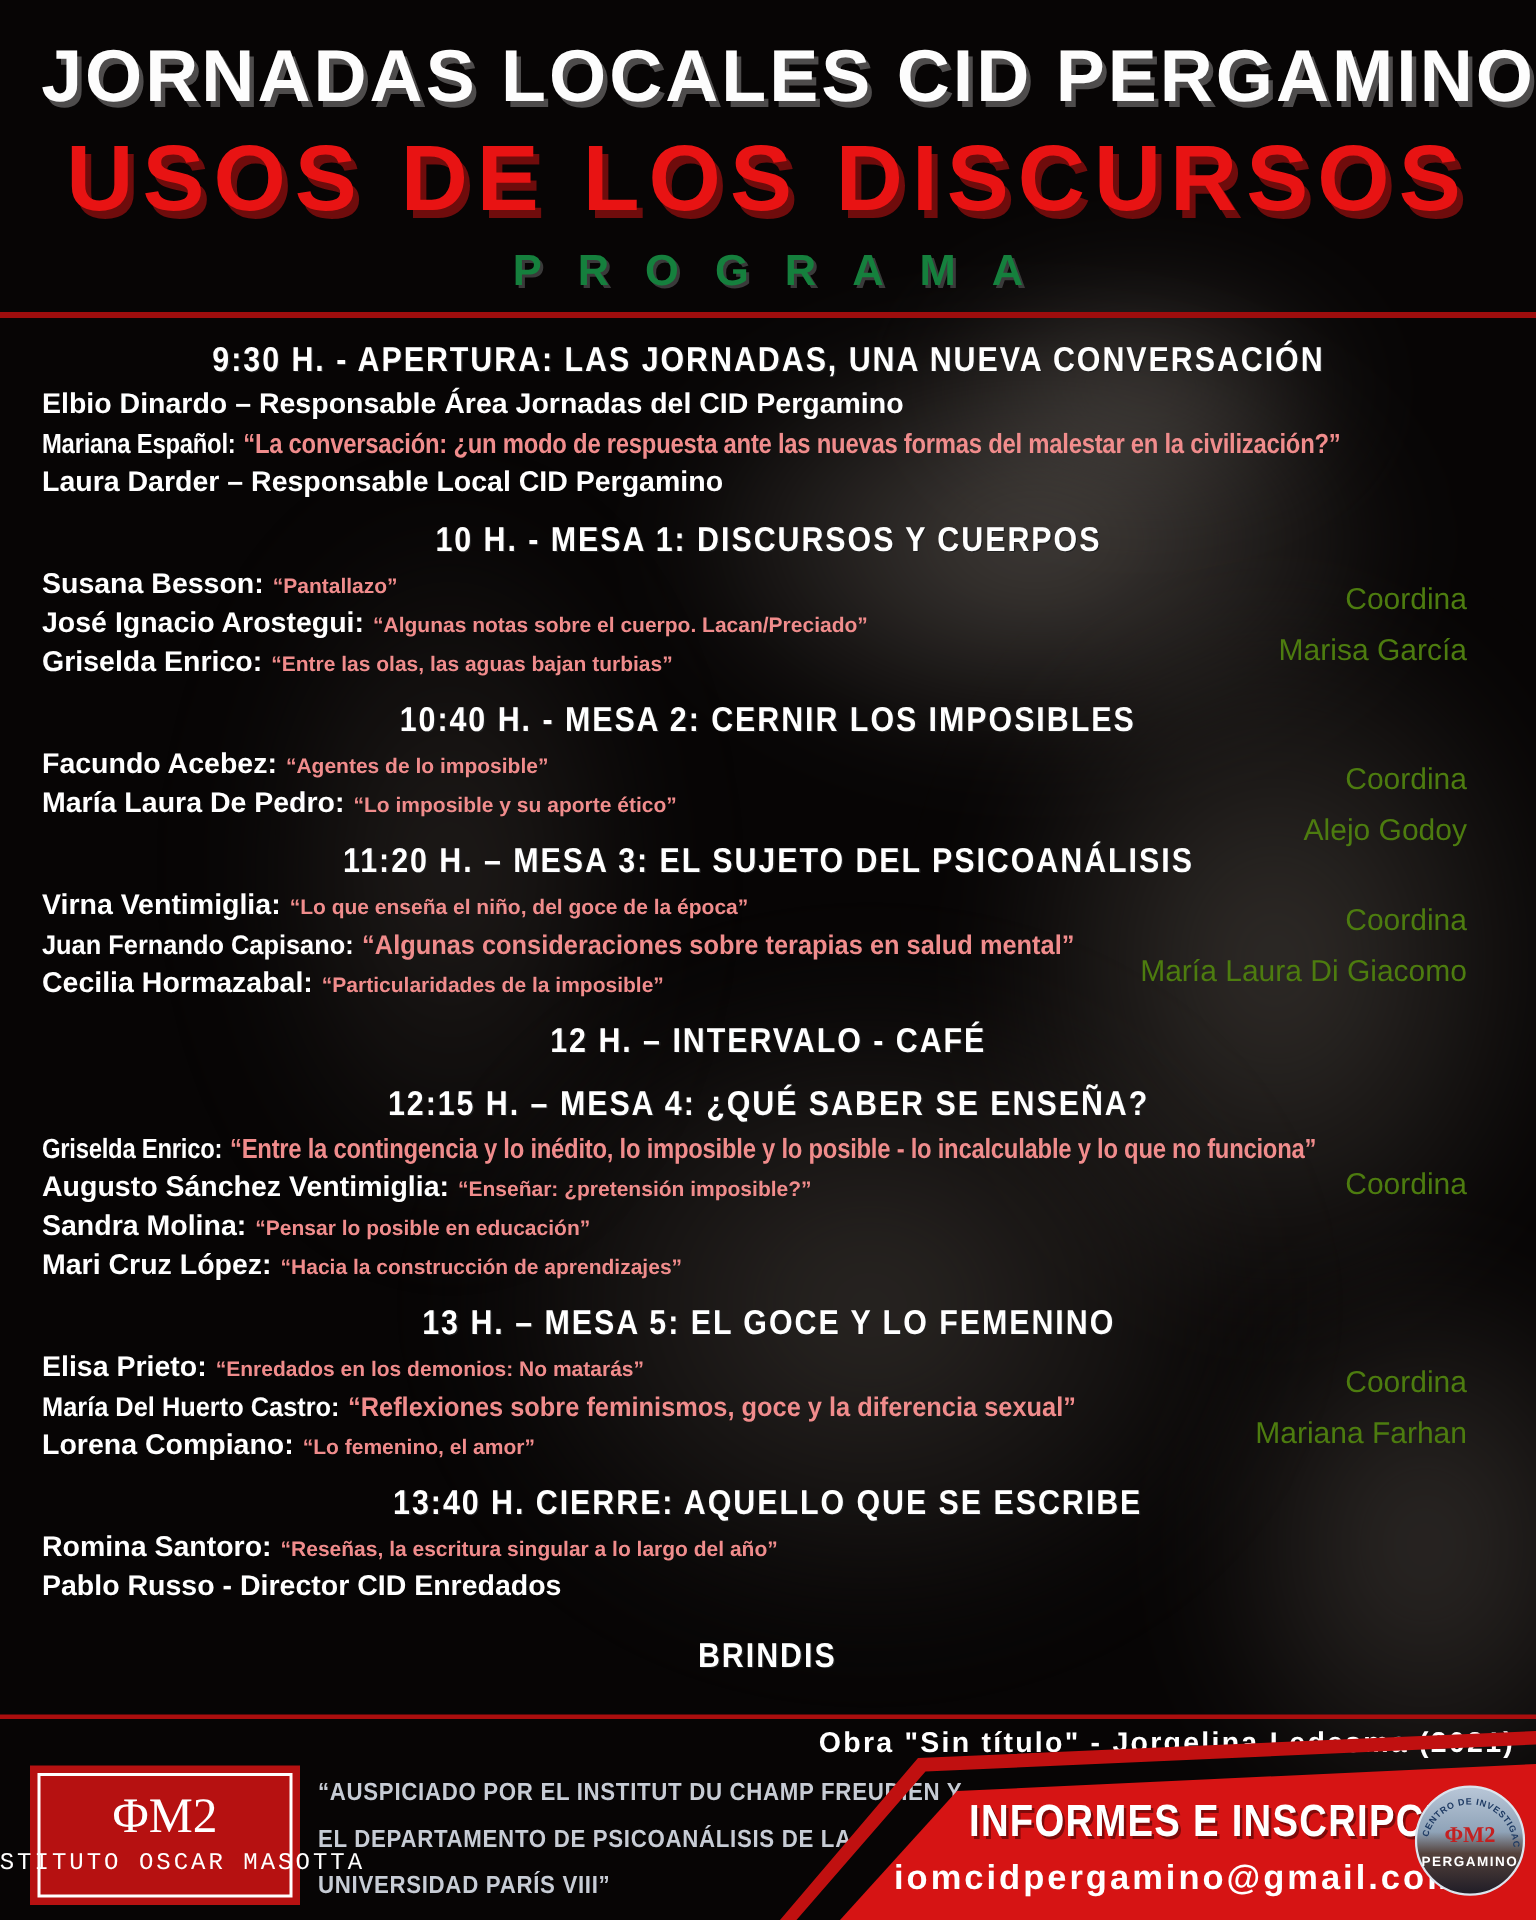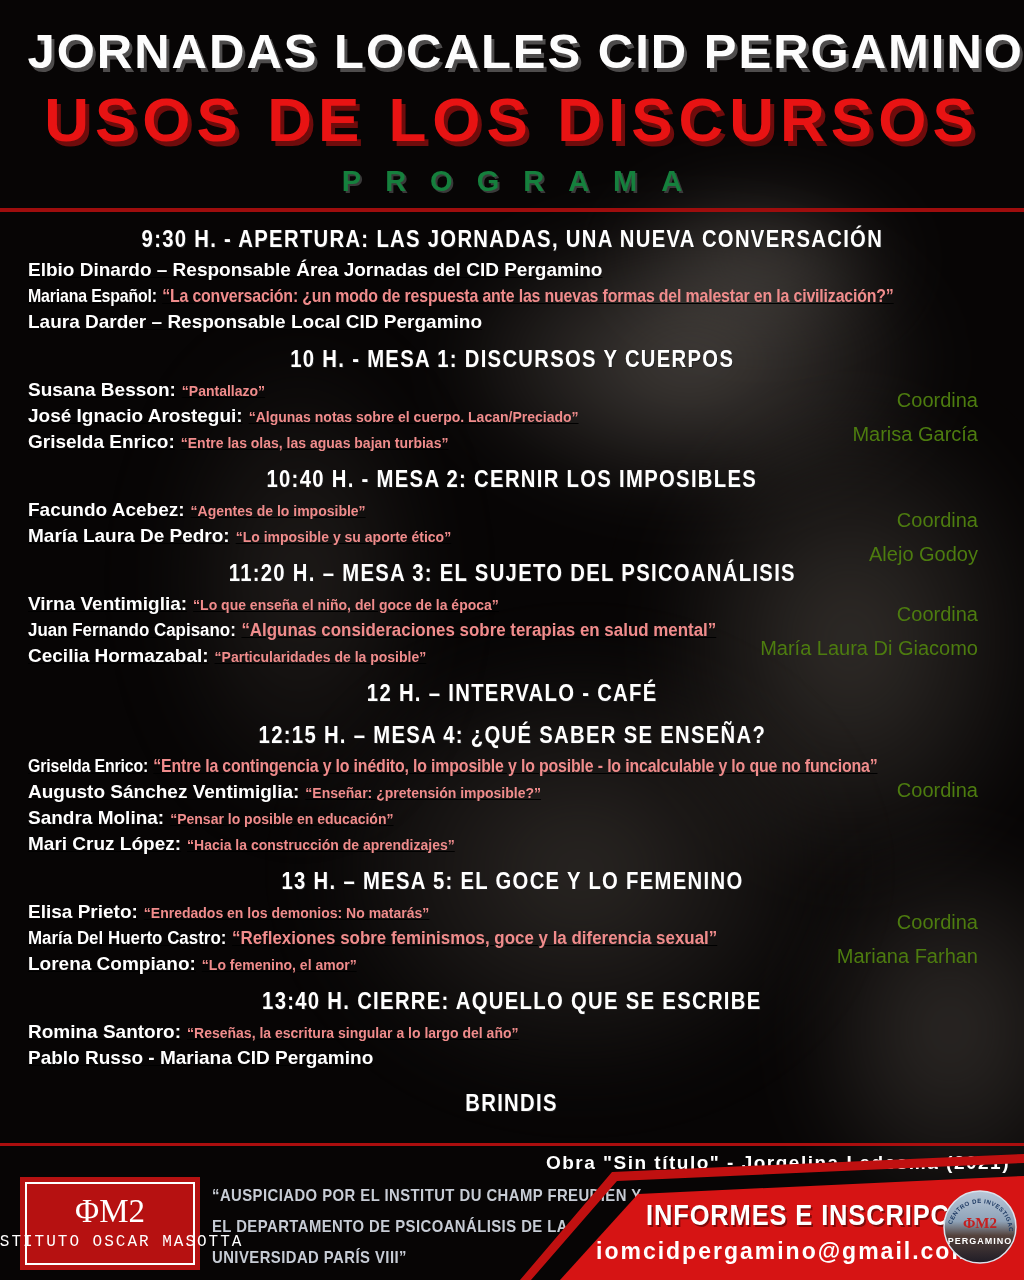--- a/index.html
+++ b/index.html
@@ -30,21 +30,21 @@
     text-shadow:4px 5px 0 #6f0c0c;
   }
   .t3{
     color:#15803d;font-size:29px;font-weight:bold;letter-spacing:24px;line-height:42px;
     margin-top:2px;text-shadow:2px 2px 0 #3a3a3a;text-indent:24px;
   }
   .divider{position:relative;z-index:3;height:4px;background:#9e0d0d;margin-top:6px;}
 
   
   .program{position:relative;z-index:3;padding:13px 28px 0 28px;}
-  .sec{position:relative;margin-top:10px;text-decoration:underline;}
+  .sec{position:relative;margin-top:10px;}
   .sec:first-child{margin-top:0;}
   .sec-h{text-align:center;line-height:28px;height:28px;margin-bottom:4px;white-space:nowrap;}
   .sec-h span{
     display:inline-block;transform:scaleX(0.88);transform-origin:50% 50%;
     color:#ffffff;font-size:23px;font-weight:bold;letter-spacing:1.5px;
     text-shadow:1px 1px 0 #222;
   }
   .sec-gap{margin-bottom:14px;}
   .brindis{margin-top:18px;}
   .line{line-height:26px;height:26px;white-space:nowrap;}
@@ -149,21 +149,21 @@
     <div class="coord">
       <div>Coordina</div>
       <div>Alejo Godoy</div>
     </div>
   </div>
 
   <div class="sec">
     <div class="sec-h"><span>11:20 H. – MESA 3: EL SUJETO DEL PSICOANÁLISIS</span></div>
     <div class="line"><span class="nm">Virna Ventimiglia:</span><span class="tk">“Lo que enseña el niño, del goce de la época”</span></div>
     <div class="line long2"><span class="nm">Juan Fernando Capisano:</span><span class="tk">“Algunas consideraciones sobre terapias en salud mental”</span></div>
-    <div class="line"><span class="nm">Cecilia Hormazabal:</span><span class="tk">“Particularidades de la posible”</span></div>
+    <div class="line"><span class="nm">Cecilia Hormazabal:</span><span class="tk">“Particularidades de la imposible”</span></div>
     <div class="coord">
       <div>Coordina</div>
       <div>María Laura Di Giacomo</div>
     </div>
   </div>
 
   <div class="sec sec-gap">
     <div class="sec-h"><span>12 H. – INTERVALO - CAFÉ</span></div>
   </div>
 
@@ -185,21 +185,21 @@
     <div class="line"><span class="nm">Lorena Compiano:</span><span class="tk">“Lo femenino, el amor”</span></div>
     <div class="coord">
       <div>Coordina</div>
       <div>Mariana Farhan</div>
     </div>
   </div>
 
   <div class="sec">
     <div class="sec-h"><span>13:40 H. CIERRE: AQUELLO QUE SE ESCRIBE</span></div>
     <div class="line"><span class="nm">Romina Santoro:</span><span class="tk">“Reseñas, la escritura singular a lo largo del año”</span></div>
-    <div class="line"><span class="nm">Pablo Russo - Mariana CID Pergamino</span><span class="tk"></span></div>
+    <div class="line"><span class="nm">Pablo Russo - Director CID Enredados</span><span class="tk"></span></div>
   </div>
 
   <div class="sec brindis">
     <div class="sec-h"><span>BRINDIS</span></div>
   </div>
 
 </div>
 
 <div class="footer">
   <div class="foot-line"></div>

